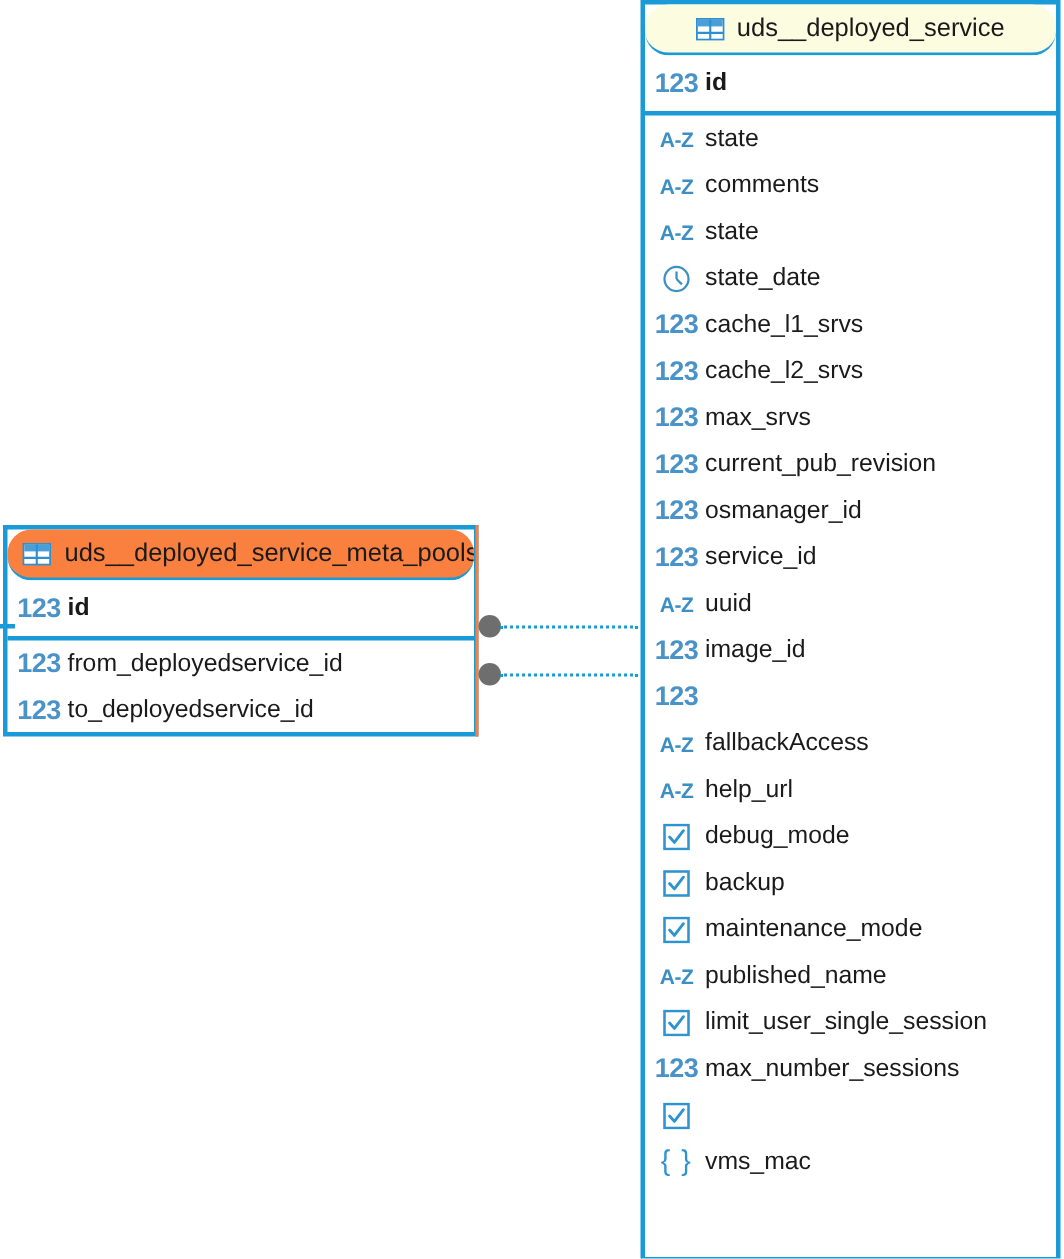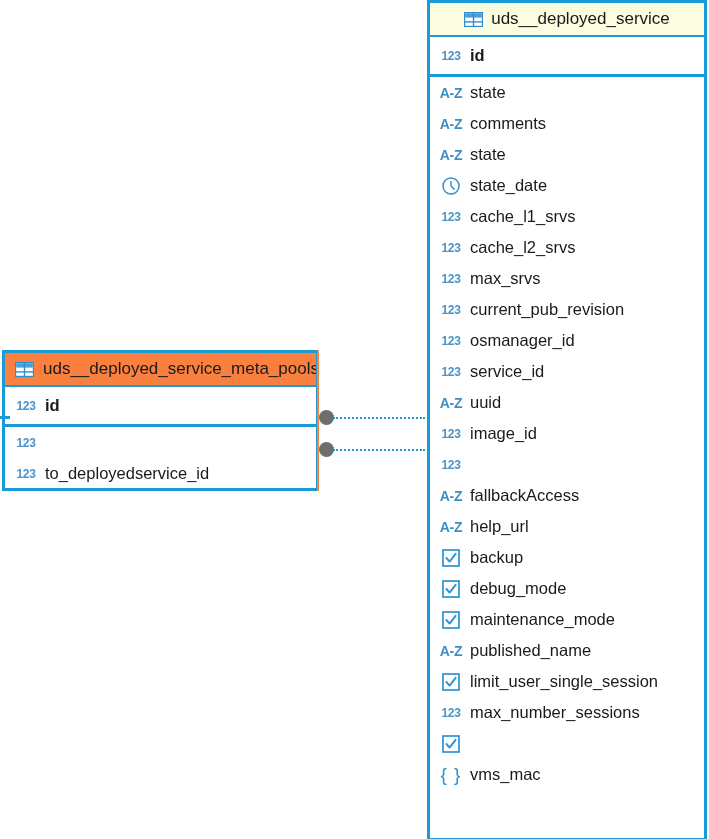--- a/index.html
+++ b/index.html
@@ -27,20 +27,21 @@
     height: 34px;
     display: flex;
     align-items: center;
     justify-content: center;
     gap: 8px;
     border-bottom: 2px solid #1a9bd7;
     font-size: 17px;
     color: #1a1a1a;
     white-space: nowrap;
     overflow: hidden;
+    border-radius: 16px;
   }
   .entity-header.cream { background: #fcfce0; }
   .entity-header.orange { background: #f9803f; }
 
   .pk-section {
     box-sizing: border-box;
     border-bottom: 3px solid #1a9bd7;
   }
 
   .field {
@@ -63,21 +64,21 @@
     height: 22px;
     display: inline-flex;
     align-items: center;
     justify-content: center;
     color: #3c8fc4;
     font-weight: bold;
     font-size: 13px;
     letter-spacing: -0.3px;
     font-family: "Liberation Sans", sans-serif;
   }
-  .ticon.num { font-size: 12px; color: #4a93c9; }
+  .ticon.num { font-size: 18px; color: #4a93c9; }
   .ticon.str { font-size: 14px; color: #3c8fc4; }
   .ticon.json {
     font-size: 19px;
     font-weight: normal;
     letter-spacing: 1px;
     color: #2d93d1;
   }
   .ticon svg { display: block; }
 
   
@@ -197,30 +198,30 @@
         <span class="ticon str">A-Z</span>
         <span>help_url</span>
       </div>
       <div class="field">
         <span class="ticon">
           <svg viewBox="0 0 18 18" width="18" height="18">
             <rect x="1" y="1" width="16" height="16" fill="#ffffff" stroke="#2d93d1" stroke-width="1.7"></rect>
             <path d="M4.4 9 L7.6 12.6 L13.6 4.8" fill="none" stroke="#2d93d1" stroke-width="1.9" stroke-linecap="round" stroke-linejoin="round"></path>
           </svg>
         </span>
+        <span>debug_mode</span>
+      </div>
+      <div class="field">
+        <span class="ticon">
+          <svg viewBox="0 0 18 18" width="18" height="18">
+            <rect x="1" y="1" width="16" height="16" fill="#ffffff" stroke="#2d93d1" stroke-width="1.7"></rect>
+            <path d="M4.4 9 L7.6 12.6 L13.6 4.8" fill="none" stroke="#2d93d1" stroke-width="1.9" stroke-linecap="round" stroke-linejoin="round"></path>
+          </svg>
+        </span>
         <span>backup</span>
-      </div>
-      <div class="field">
-        <span class="ticon">
-          <svg viewBox="0 0 18 18" width="18" height="18">
-            <rect x="1" y="1" width="16" height="16" fill="#ffffff" stroke="#2d93d1" stroke-width="1.7"></rect>
-            <path d="M4.4 9 L7.6 12.6 L13.6 4.8" fill="none" stroke="#2d93d1" stroke-width="1.9" stroke-linecap="round" stroke-linejoin="round"></path>
-          </svg>
-        </span>
-        <span>debug_mode</span>
       </div>
       <div class="field">
         <span class="ticon">
           <svg viewBox="0 0 18 18" width="18" height="18">
             <rect x="1" y="1" width="16" height="16" fill="#ffffff" stroke="#2d93d1" stroke-width="1.7"></rect>
             <path d="M4.4 9 L7.6 12.6 L13.6 4.8" fill="none" stroke="#2d93d1" stroke-width="1.9" stroke-linecap="round" stroke-linejoin="round"></path>
           </svg>
         </span>
         <span>maintenance_mode</span>
       </div>
@@ -273,20 +274,21 @@
   <div class="pk-section">
     <div class="field pk">
       <span class="ticon num">123</span>
       <span>id</span>
     </div>
   </div>
 
   <div id="left-fields">
       <div class="field">
         <span class="ticon num">123</span>
+        <span>from_deployedservice_id</span>
       </div>
       <div class="field">
         <span class="ticon num">123</span>
         <span>to_deployedservice_id</span>
       </div>
     </div>
 </div>
 
 <div class="sel-edge" style="left:317px; top:350px; height:141px;"></div>
 

